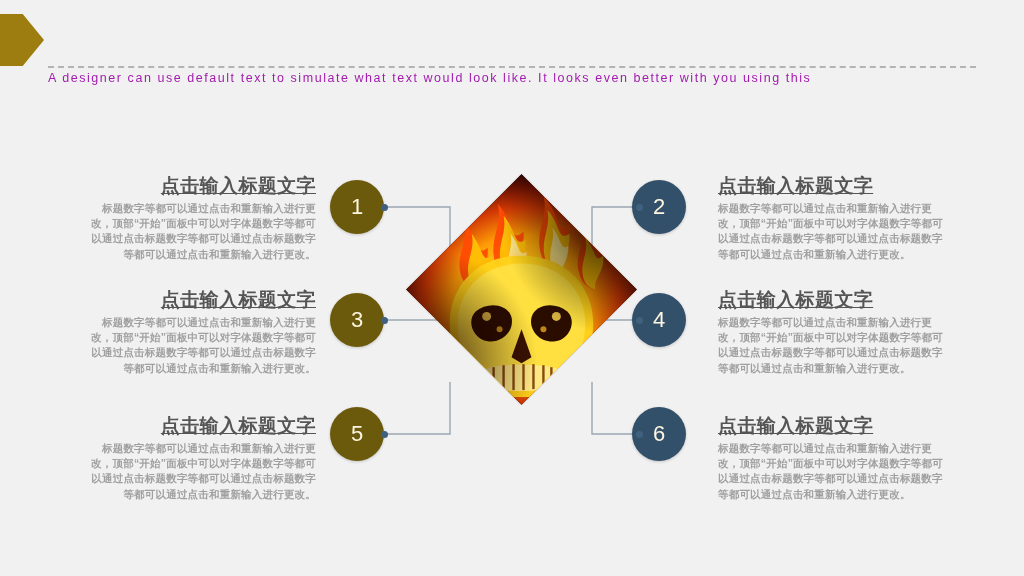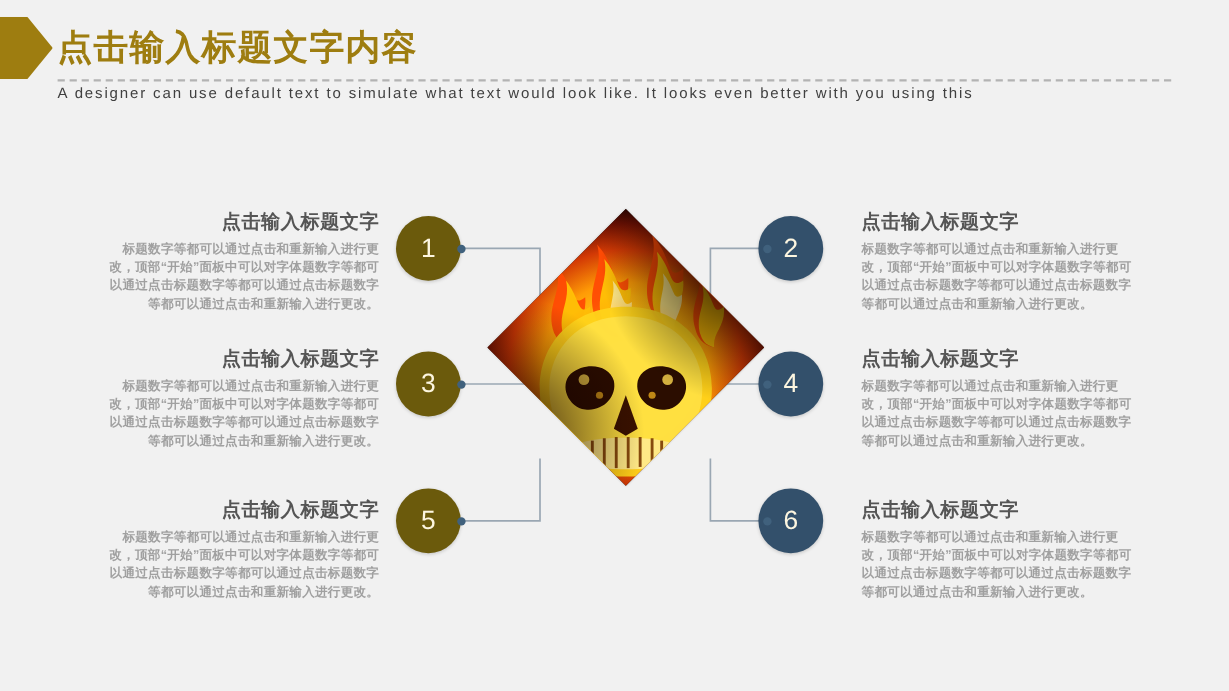--- a/index.html
+++ b/index.html
@@ -50,21 +50,21 @@
     top: 66px;
     width: 928px;
     height: 0;
     border-top: 2px dashed #b3b3b3;
   }
   #page-subtitle {
     position: absolute;
     left: 48px;
     top: 71px;
     font-size: 12.5px;
-    color: #404040;
+    color: #a21caf;
     letter-spacing: 1.55px;
     white-space: nowrap;
     font-family: "Liberation Sans", sans-serif;
   }
 
   
   #diagram {
     position: absolute;
     left: 0;
     top: 150px;
@@ -127,42 +127,42 @@
   }
 
   
   .block {
     position: absolute;
     width: 228px;
   }
   .block.left  { text-align: right; }
   .block.right { text-align: left; }
   .block-heading {
-    font-size: 16px;
+    font-size: 19px;
     font-weight: bold;
     color: #555555;
     line-height: 20px;
     margin: 0 0 5px 0;
     letter-spacing: 0.4px;
+    text-decoration: underline;
   }
   .block-body {
     font-size: 10.5px;
     color: #a0a0a0;
     line-height: 15.2px;
     margin: 0;
     letter-spacing: 0.2px;
     font-weight: bold;
   }
 </style>
 </head>
 <body>
 
 <div id="header">
   <div id="gold-arrow"></div>
-  <div id="page-title">点击输入标题文字内容</div>
   <div id="title-rule"></div>
   <div id="page-subtitle">A designer can use default text to simulate what text would look like. It looks even better with you using this</div>
 </div>
 
 <div id="diagram">
 
   <svg id="connectors" viewBox="0 0 1024 340">
 
     <polyline points="384,57 450,57 450,107" fill="none" stroke="#9aa7b3" stroke-width="1.4"></polyline>
 

